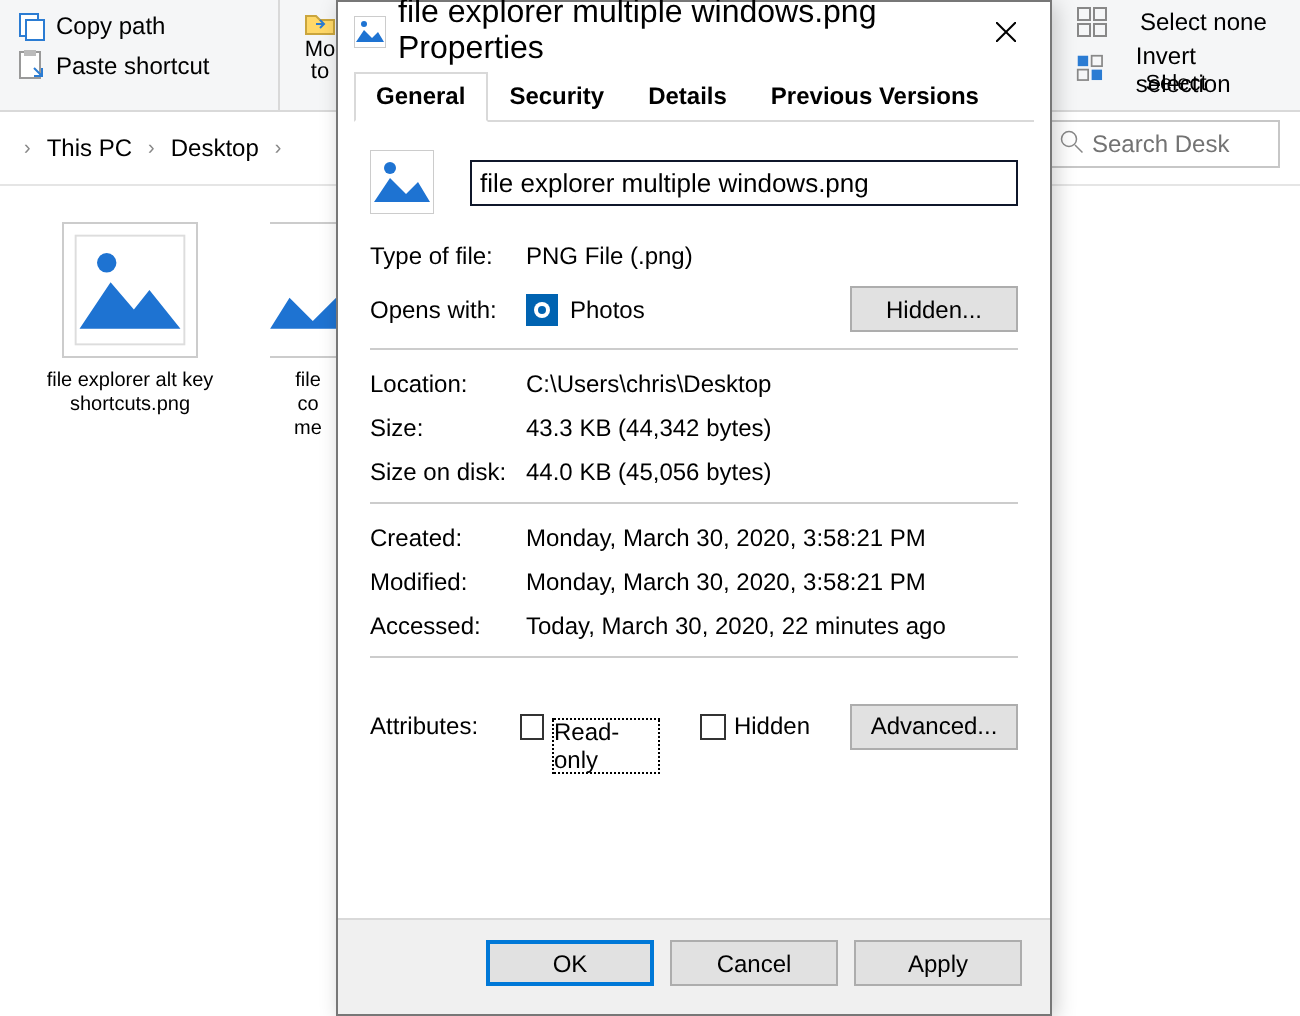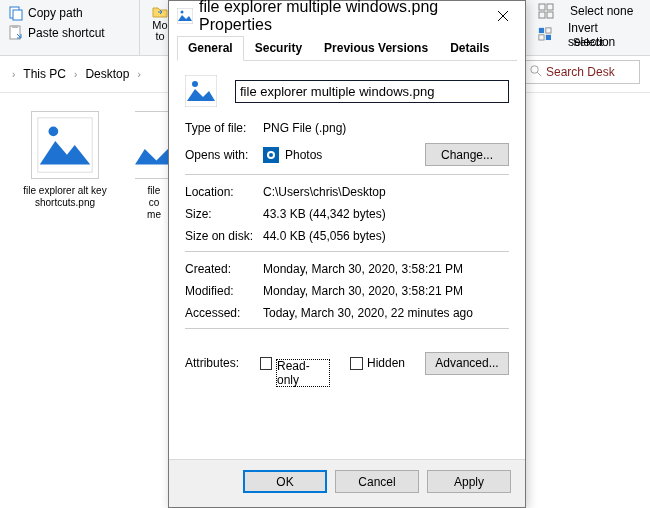--- a/index.html
+++ b/index.html
@@ -41,21 +41,21 @@
 .ribbon-caption { position: absolute; bottom: 2px; left: 0; right: 0; text-align: center; font-size: 11px; }
 .breadcrumb {
   position: absolute; left: 0; top: 60px; height: 28px; right: 0;
   display: flex; align-items: center; padding: 0 6px;
 }
 .crumbs { display: flex; align-items: center; gap: 2px; }
 .crumb-sep { color: #888; padding: 0 6px; font-size: 10px; }
 .searchbox {
   position: absolute; right: 10px; top: 60px; width: 115px; height: 24px;
   border: 1px solid #c7c7c7; display: flex; align-items: center; padding: 0 4px;
-  color: #7f1d1d; gap: 4px;
+  color: #737373; gap: 4px;
 }
 .content {
   position: absolute; left: 0; top: 92px; right: 0; bottom: 0;
   border-top: 1px solid #e5e5e5;
 }
 .file-item {
   position: absolute; width: 90px; text-align: center;
 }
 .file-icon {
   width: 68px; height: 68px; margin: 0 auto 6px;
@@ -255,22 +255,22 @@
       <svg viewBox="0 0 10 10">
           <line x1="0" y1="0" x2="10" y2="10" stroke="#000"></line>
           <line x1="10" y1="0" x2="0" y2="10" stroke="#000"></line>
         </svg>
     </div>
   </div>
 
   <div class="tabs">
     <div class="tab active">General</div>
     <div class="tab">Security</div>
+    <div class="tab">Details</div>
     <div class="tab">Previous Versions</div>
-    <div class="tab">Details</div>
   </div>
 
   <div class="pane">
     <div class="row iconrow">
       <span class="bigicon">
         <svg viewBox="0 0 32 32">
             <rect x="0" y="0" width="32" height="32" fill="#fff" stroke="#ccc"></rect>
             <polygon points="2,26 10,14 18,22 24,16 30,26" fill="#1e73d2"></polygon>
             <circle cx="10" cy="9" r="3" fill="#1e73d2"></circle>
           </svg>
@@ -285,21 +285,21 @@
     <div class="row">
       <span class="lbl">Opens with:</span>
       <span style="width:16px;height:16px;margin-right:6px">
         <svg viewBox="0 0 16 16">
             <rect width="16" height="16" fill="#0063b1"></rect>
             <circle cx="8" cy="8" r="4" fill="#fff"></circle>
             <circle cx="8" cy="8" r="2" fill="#0063b1"></circle>
           </svg>
       </span>
       <span class="val">Photos</span>
-      <button class="btn">Change...</button>
+      <button class="btn">Hidden...</button>
     </div>
 
     <hr class="hr">
 
     <div class="row">
       <span class="lbl">Location:</span>
       <span class="val">C:\Users\chris\Desktop</span>
     </div>
     <div class="row">
       <span class="lbl">Size:</span>

